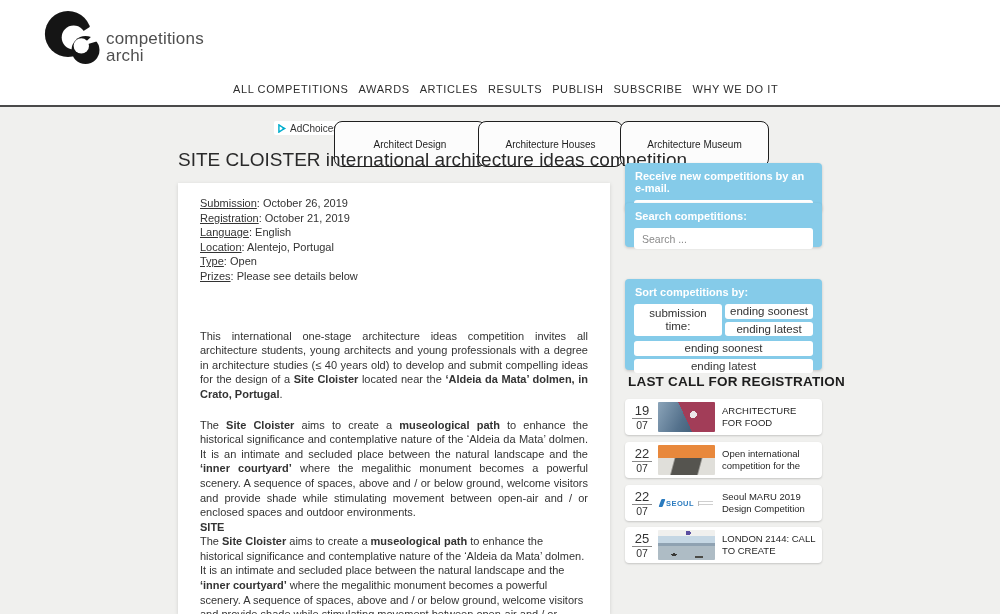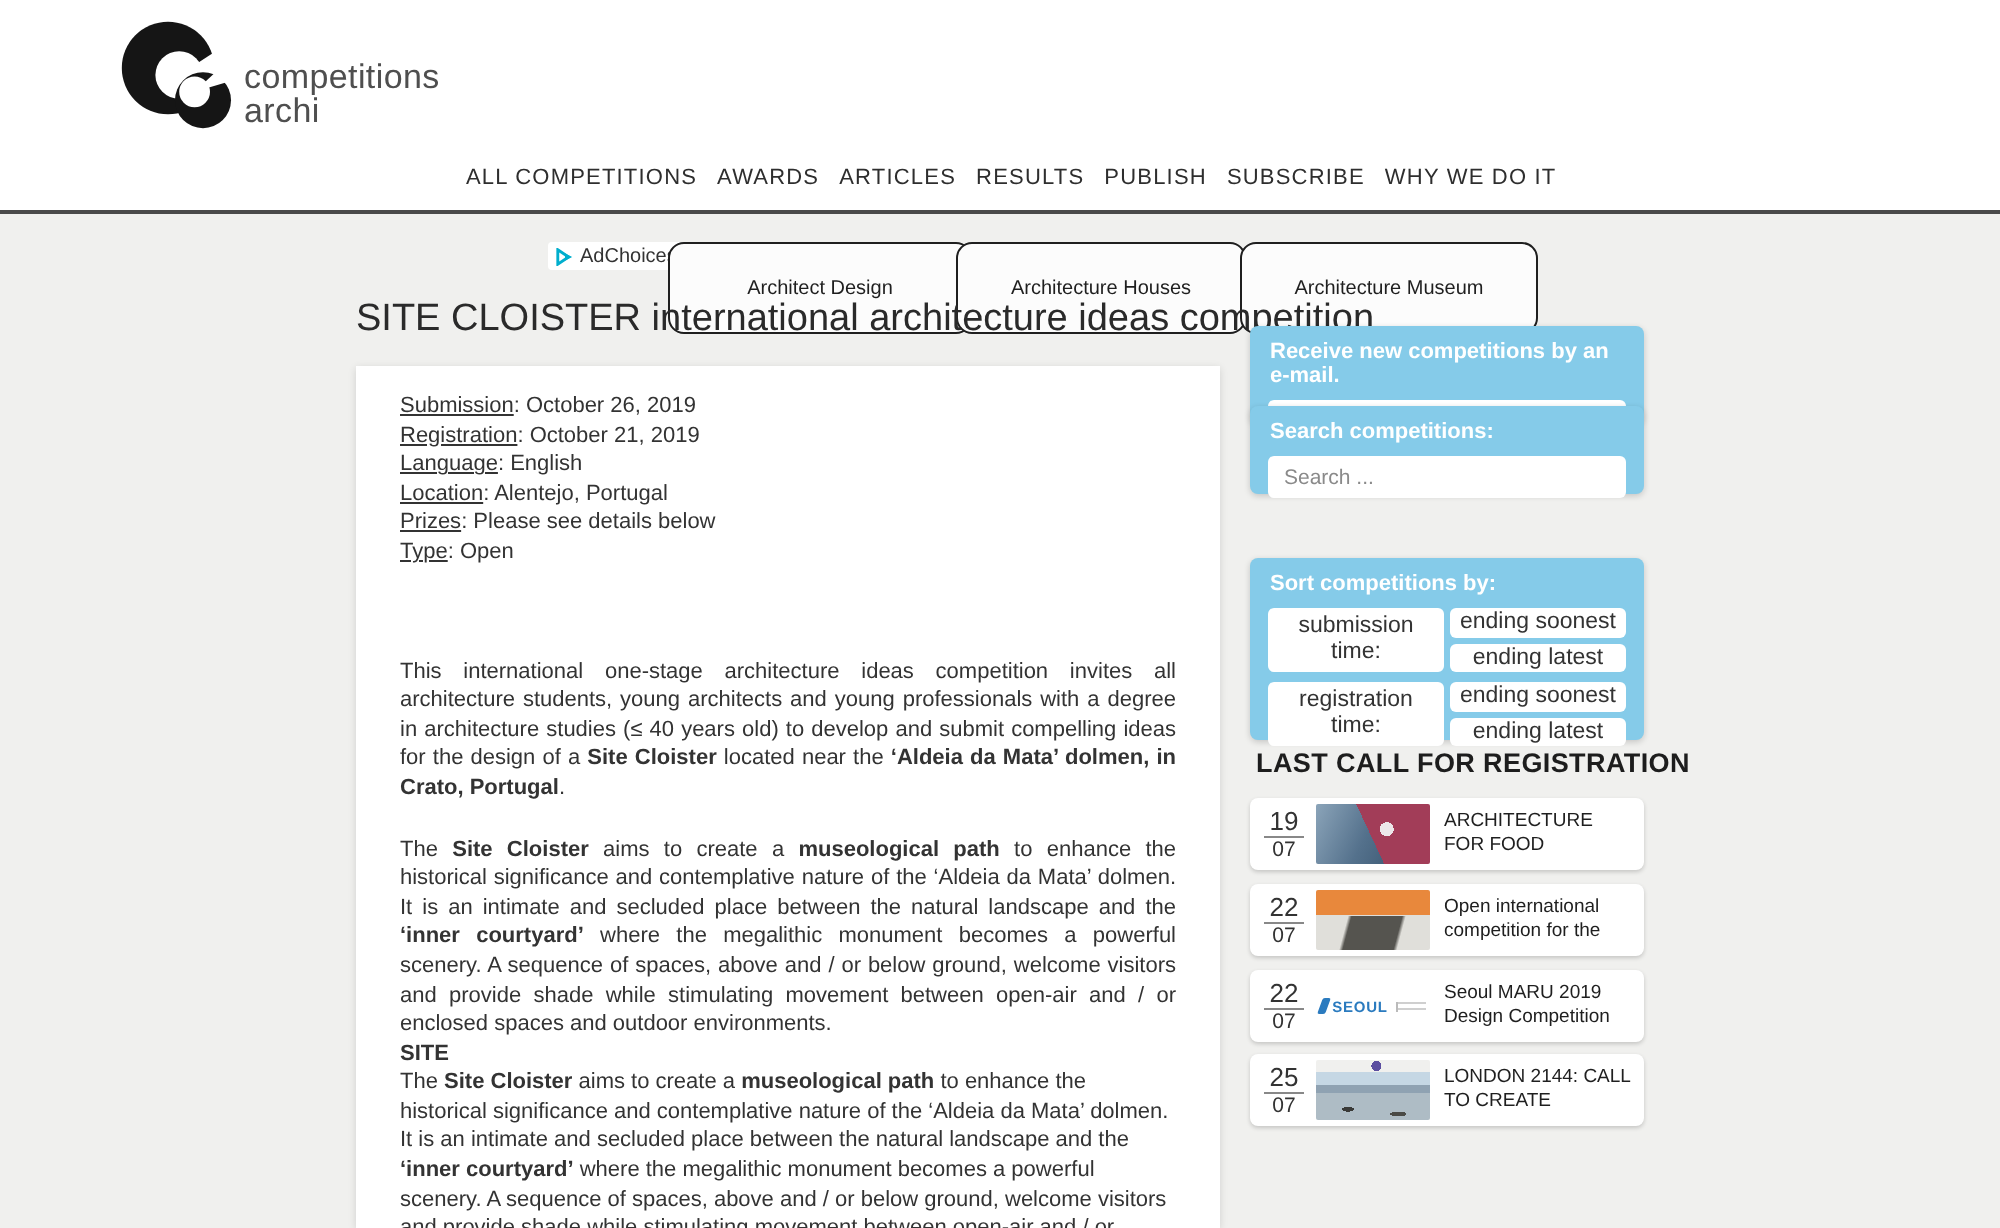--- a/index.html
+++ b/index.html
@@ -3,21 +3,21 @@
 <meta charset="utf-8">
 <style>
   html,body{margin:0;padding:0;}
   body{
     width:1000px;height:614px;position:relative;overflow:hidden;
     background:#ffffff;font-family:"Liberation Sans",sans-serif;
     -webkit-font-smoothing:antialiased;
   }
   
   .header{position:absolute;top:0;left:0;width:1000px;height:105px;background:#fff;border-bottom:2px solid #4a4a4a;}
-  .logo{position:absolute;left:56px;top:6px;display:flex;align-items:flex-start;cursor:pointer;justify-content:center;}
+  .logo{position:absolute;left:40px;top:6px;display:flex;align-items:flex-start;cursor:pointer;justify-content:center;}
   .logo-mark{width:70px;height:70px;flex-shrink:0;}
   .logo-text{margin-left:-4px;margin-top:24px;color:#4f4f4f;font-size:17px;line-height:17px;font-weight:400;letter-spacing:0.2px;}
   .nav{position:absolute;left:233px;top:83px;display:flex;gap:10px;}
   .nav-item{font-size:11px;letter-spacing:0.6px;color:#2e2e2e;cursor:pointer;white-space:nowrap;}
   
   .content-bg{position:absolute;top:107px;left:0;width:1000px;height:507px;background:#f0f0ee;}
   
   .adchoices{position:absolute;left:274px;top:121px;height:14px;display:flex;align-items:center;background:#fff;padding:0 4px;font-size:10px;color:#333;cursor:pointer;border-radius:2px;}
   .adchoices svg{margin-right:3px;}
   .pill{position:absolute;top:121px;height:12px;border:1px solid #1f1f1f;border-radius:8px;background:#fcfcfc;font-size:10px;color:#1f1f1f;display:flex;align-items:center;justify-content:center;cursor:pointer;padding:16px;box-sizing:content-box;}
@@ -128,22 +128,22 @@
 <button class="pill pill-3">Architecture Museum</button>
 
 <h1 class="article-title" style="margin:0;">SITE CLOISTER international architecture ideas competition</h1>
 
 <div class="panel">
   <div class="details">
     <div><span class="d-label">Submission</span><span>: October 26, 2019</span></div>
     <div><span class="d-label">Registration</span><span>: October 21, 2019</span></div>
     <div><span class="d-label">Language</span><span>: English</span></div>
     <div><span class="d-label">Location</span><span>: Alentejo, Portugal</span></div>
+    <div><span class="d-label">Type</span><span>: Open</span></div>
     <div><span class="d-label">Prizes</span><span>: Please see details below</span></div>
-    <div><span class="d-label">Type</span><span>: Open</span></div>
   </div>
   <p class="body-text p1"><span>This international one-stage architecture ideas competition invites all architecture students, young architects and young professionals with a degree in architecture studies (≤ 40 years old) to develop and submit compelling ideas for the design of a </span><span style="font-weight: 700;">Site Cloister</span><span> located near the </span><span style="font-weight: 700;">‘Aldeia da Mata’ dolmen, in Crato, Portugal</span><span>.</span></p>
   <p class="body-text p2"><span>The </span><span style="font-weight: 700;">Site Cloister</span><span> aims to create a </span><span style="font-weight: 700;">museological path</span><span> to enhance the historical significance and contemplative nature of the ‘Aldeia da Mata’ dolmen. It is an intimate and secluded place between the natural landscape and the </span><span style="font-weight: 700;">‘inner courtyard’</span><span> where the megalithic monument becomes a powerful scenery. A sequence of spaces, above and / or below ground, welcome visitors and provide shade while stimulating movement between open-air and / or enclosed spaces and outdoor environments.</span></p>
   <p class="body-text site-h">SITE</p>
   <p class="body-text p3"><span>The </span><span style="font-weight: 700;">Site Cloister</span><span> aims to create a </span><span style="font-weight: 700;">museological path</span><span> to enhance the historical significance and contemplative nature of the ‘Aldeia da Mata’ dolmen. It is an intimate and secluded place between the natural landscape and the </span><span style="font-weight: 700;">‘inner courtyard’</span><span> where the megalithic monument becomes a powerful scenery. A sequence of spaces, above and / or below ground, welcome visitors and provide shade while stimulating movement between open-air and / or enclosed spaces and outdoor environments.</span></p>
 
 </div>
 
 <div class="bluebox box-email">
   <div class="box-title">Receive new competitions by an e-mail.</div>
@@ -161,21 +161,20 @@
 <div class="bluebox box-sort">
   <div class="box-title">Sort competitions by:</div>
   <div class="sort-row">
     <div class="sort-label">submission time:</div>
     <div class="sort-opts">
       <button class="sort-btn">ending soonest</button>
       <button class="sort-btn">ending latest</button>
     </div>
   </div>
   <div class="sort-row">
-    <div class="sort-label">registration time:</div>
     <div class="sort-opts">
       <button class="sort-btn">ending soonest</button>
       <button class="sort-btn">ending latest</button>
     </div>
   </div>
 </div>
 
 <div class="lastcall-h">LAST CALL FOR REGISTRATION</div>
 
 <div class="card card-1">

